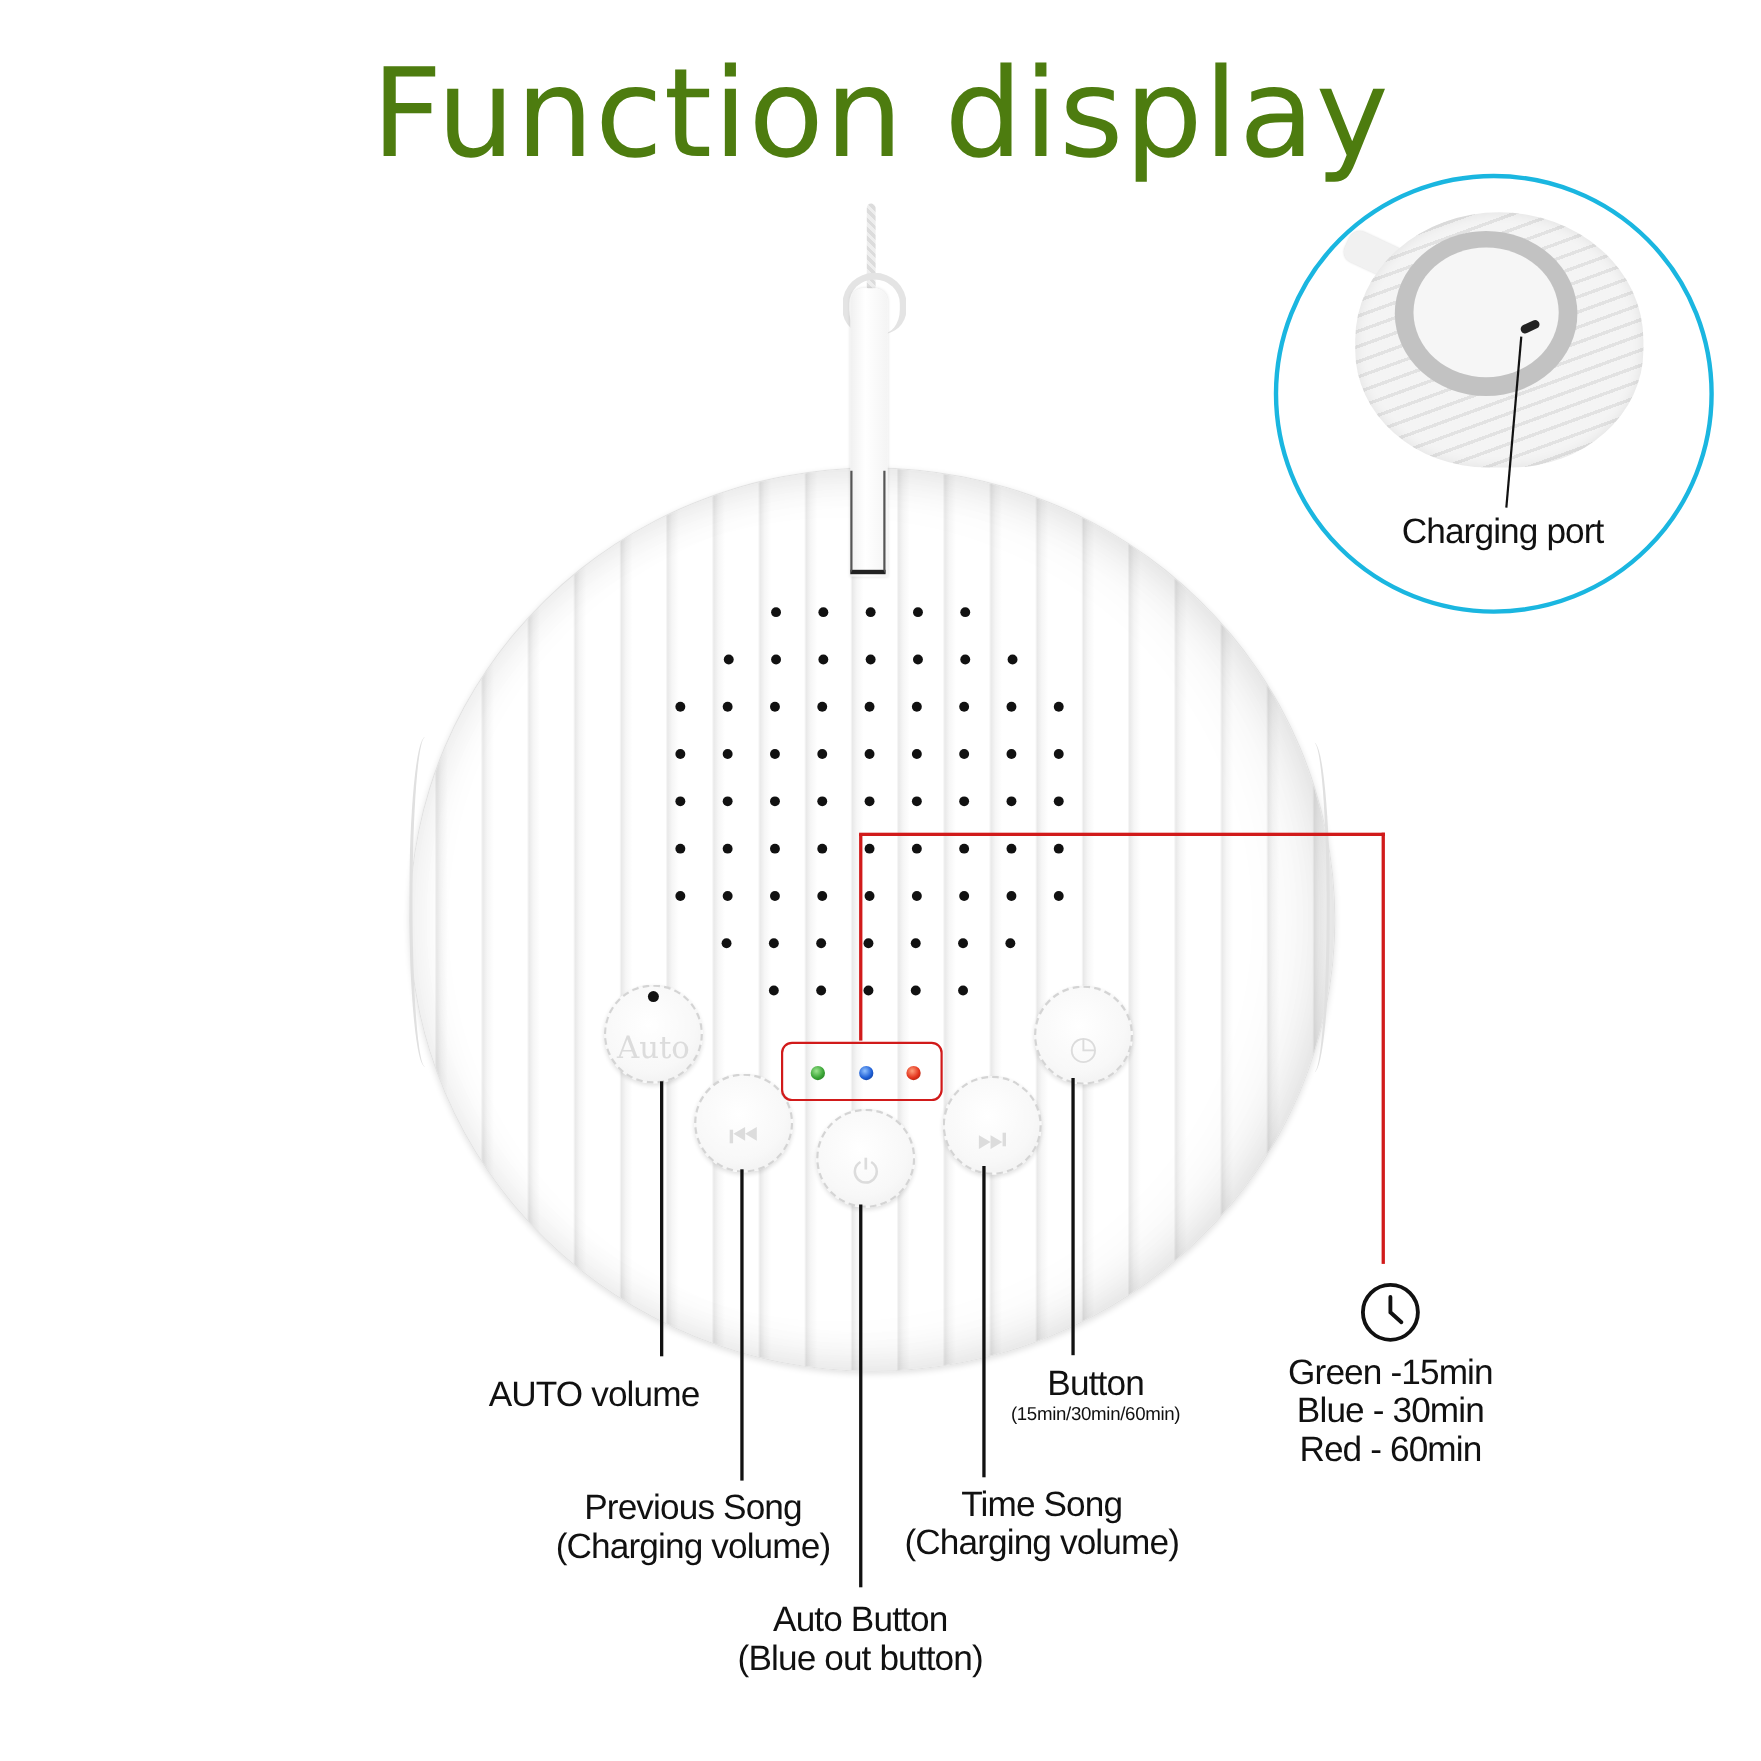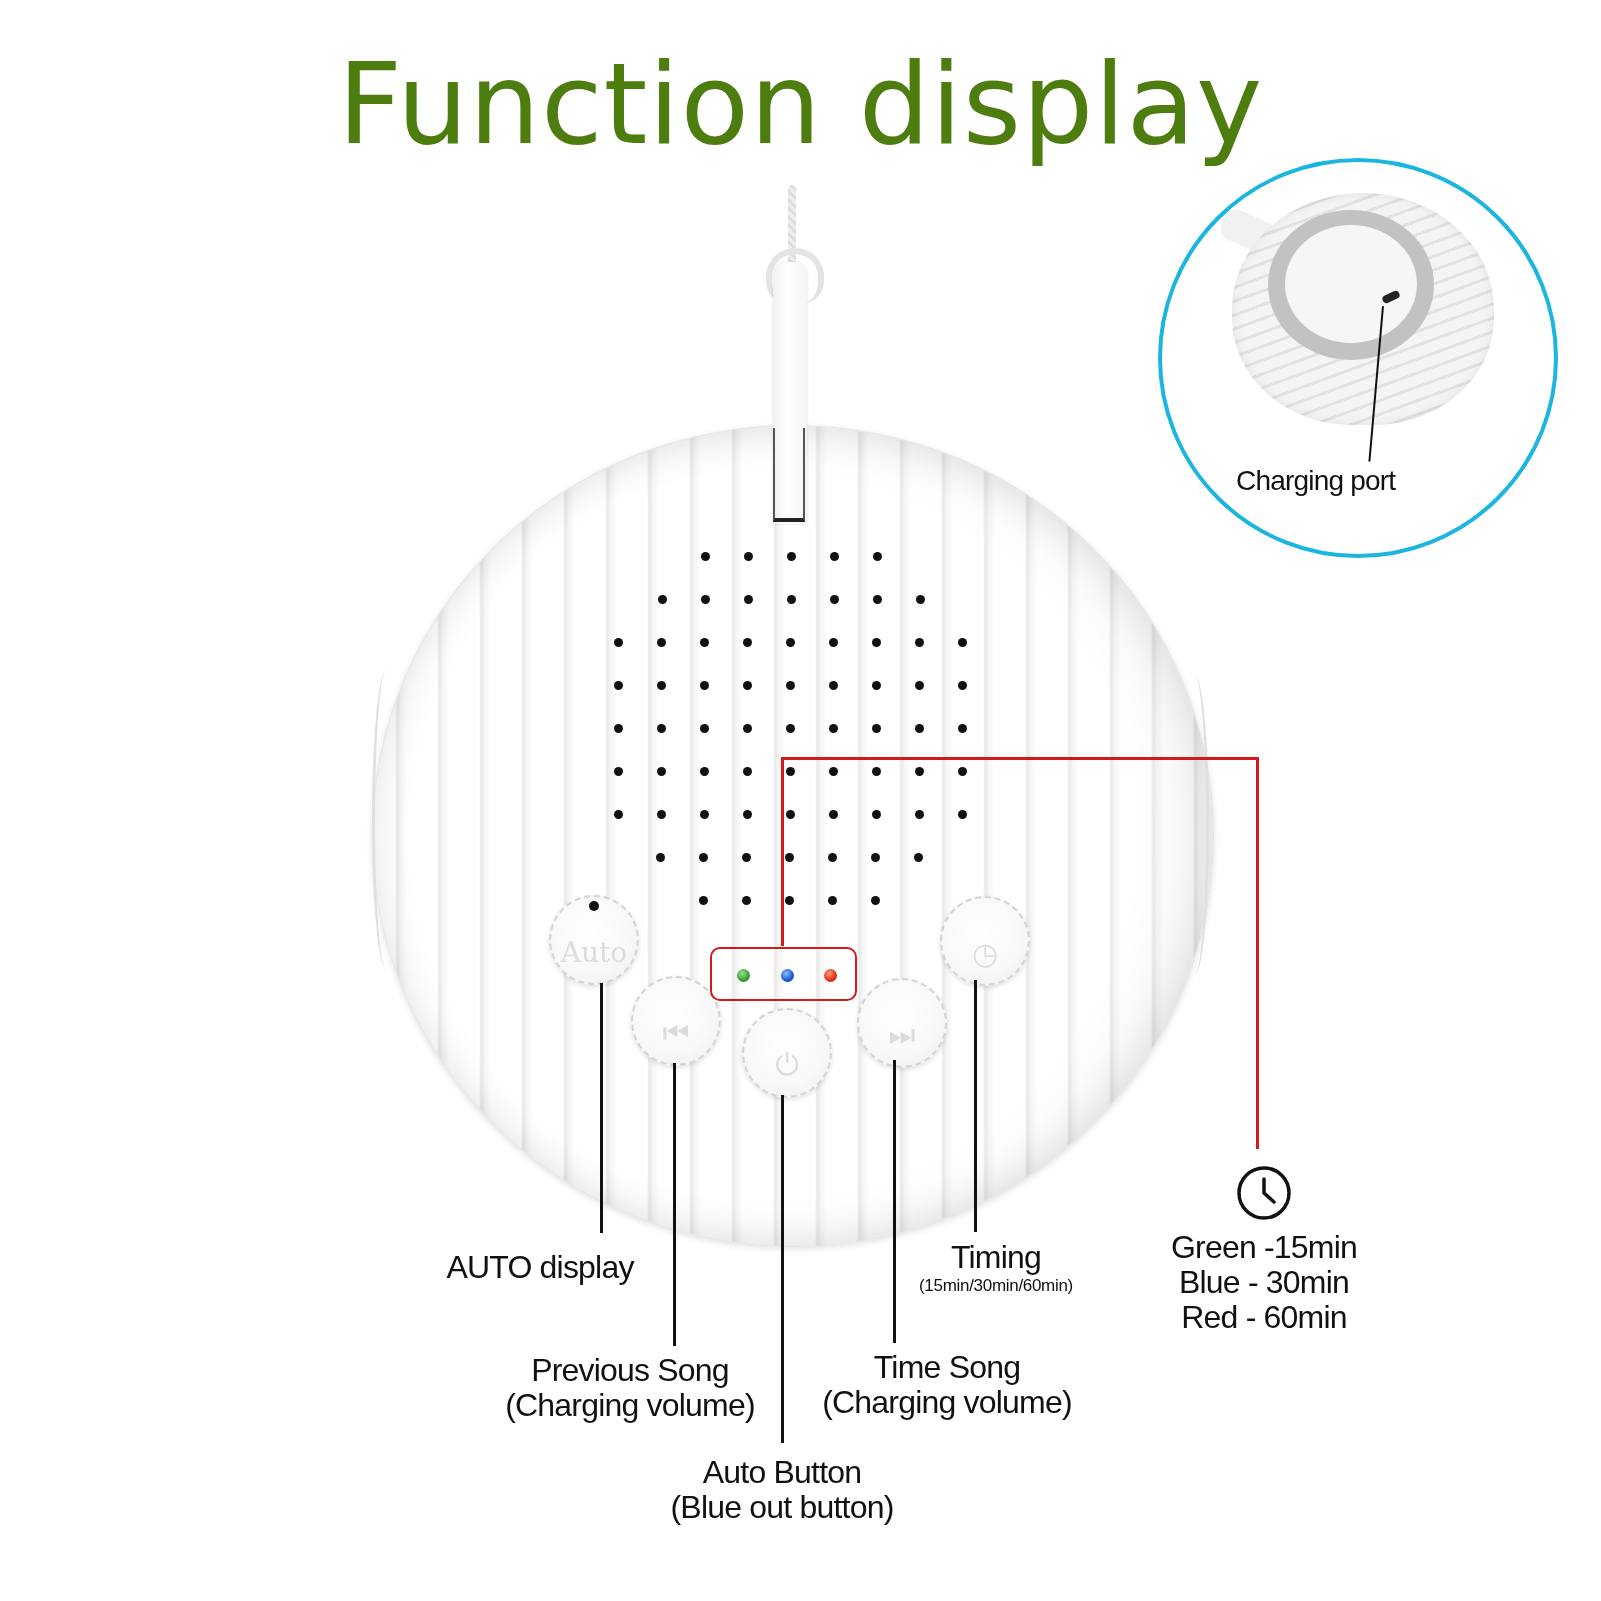--- a/index.html
+++ b/index.html
@@ -75,22 +75,22 @@
                border-radius: 10px; background: #f1f1f1; transform: rotate(25deg);
                box-shadow: 0 0 2px rgba(0,0,0,0.15); }
   .inset-ring { position: absolute; left: 1268px; top: 210px; width: 166px; height: 150px;
                 border-radius: 50%; background: #c2c2c2; }
   .inset-disc { position: absolute; left: 1285px; top: 225px; width: 132px; height: 118px;
                 border-radius: 50%; background: #f6f6f6; }
   .inset-port { position: absolute; left: 1382px; top: 293px; width: 18px; height: 8px;
                 border-radius: 4px; background: #222; transform: rotate(-25deg); }
   .inset-pointer { position: absolute; left: 1382px; top: 306px; width: 2px; height: 156px;
                    background: #111; transform-origin: top left; transform: rotate(5deg); }
-  .inset-label { position: absolute; left: 1236px; top: 465px; width: 260px; text-align: left;
-                 font-size: 28px; letter-spacing: -0.8px; color: #111; }
+  .inset-label { position: absolute; left: 1236px; top: 465px; width: 260px; text-align: center;
+                 font-size: 32px; letter-spacing: -0.8px; color: #111; }
 
   .clock-icon { position: absolute; left: 1236px; top: 1165px; width: 56px; height: 56px; }
 </style>
 </head>
 <body>
 
 <div class="title" style="color:#4d7c0f;">Function display</div>
 
 <div class="cord"></div>
 <div class="loop"></div>
@@ -203,40 +203,40 @@
 <div class="rline" style="left:781px; top:757px; width:478px; height:3px;"></div>
 <div class="rline" style="left:1256px; top:757px; width:3px; height:392px;"></div>
 
 <div class="line" style="left:600px; top:983px; width:3px; height:250px;"></div>
 <div class="line" style="left:673px; top:1063px; width:3px; height:283px;"></div>
 <div class="line" style="left:781px; top:1095px; width:3px; height:348px;"></div>
 <div class="line" style="left:893px; top:1060px; width:3px; height:283px;"></div>
 <div class="line" style="left:974px; top:980px; width:3px; height:252px;"></div>
 
 <div class="label" style="left:440px; top:1250px; width:200px;">
-  <span>AUTO display</span>
+  <span>AUTO volume</span>
 </div>
 
 <div class="label" style="left:490px; top:1353px; width:280px;">
   <span>Previous Song</span><br>
   <span>(Charging volume)</span>
 </div>
 
 <div class="label" style="left:640px; top:1455px; width:284px;">
   <span>Auto Button</span><br>
   <span>(Blue out button)</span>
 </div>
 
 <div class="label" style="left:812px; top:1350px; width:270px;">
   <span>Time Song</span><br>
   <span>(Charging volume)</span>
 </div>
 
 <div class="label" style="left:900px; top:1240px; width:192px;">
-  <span>Timing</span>
+  <span>Button</span>
   <span class="sub">(15min/30min/60min)</span>
 </div>
 
 <svg class="clock-icon" viewBox="0 0 56 56">
   <circle cx="28" cy="28" r="25" fill="none" stroke="#111" stroke-width="3.5"></circle>
   <path d="M28 14 L28 28 L38 37" fill="none" stroke="#111" stroke-width="3.5" stroke-linecap="round"></path>
 </svg>
 <div class="label" style="left:1150px; top:1230px; width:228px;">
   <div>Green -15min</div>
   <div>Blue - 30min</div>

